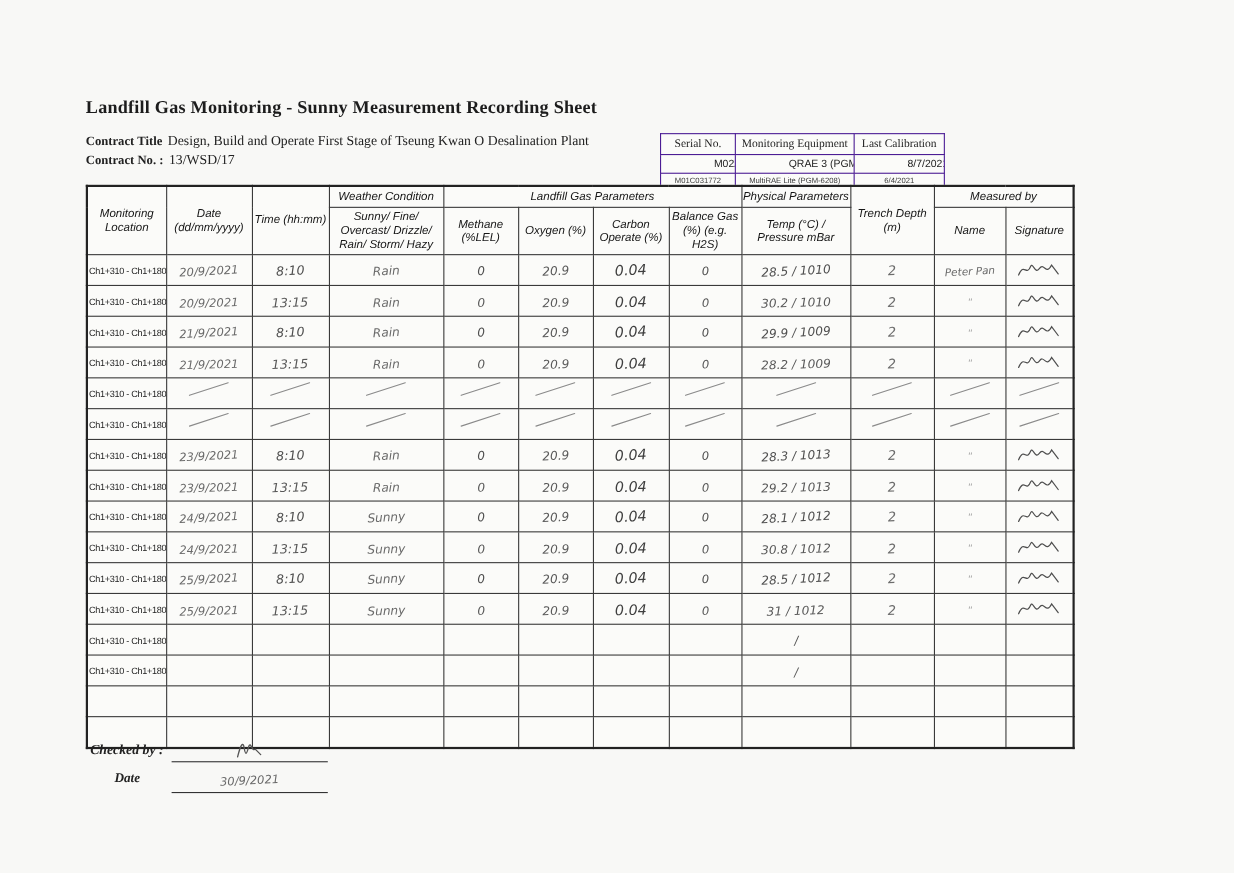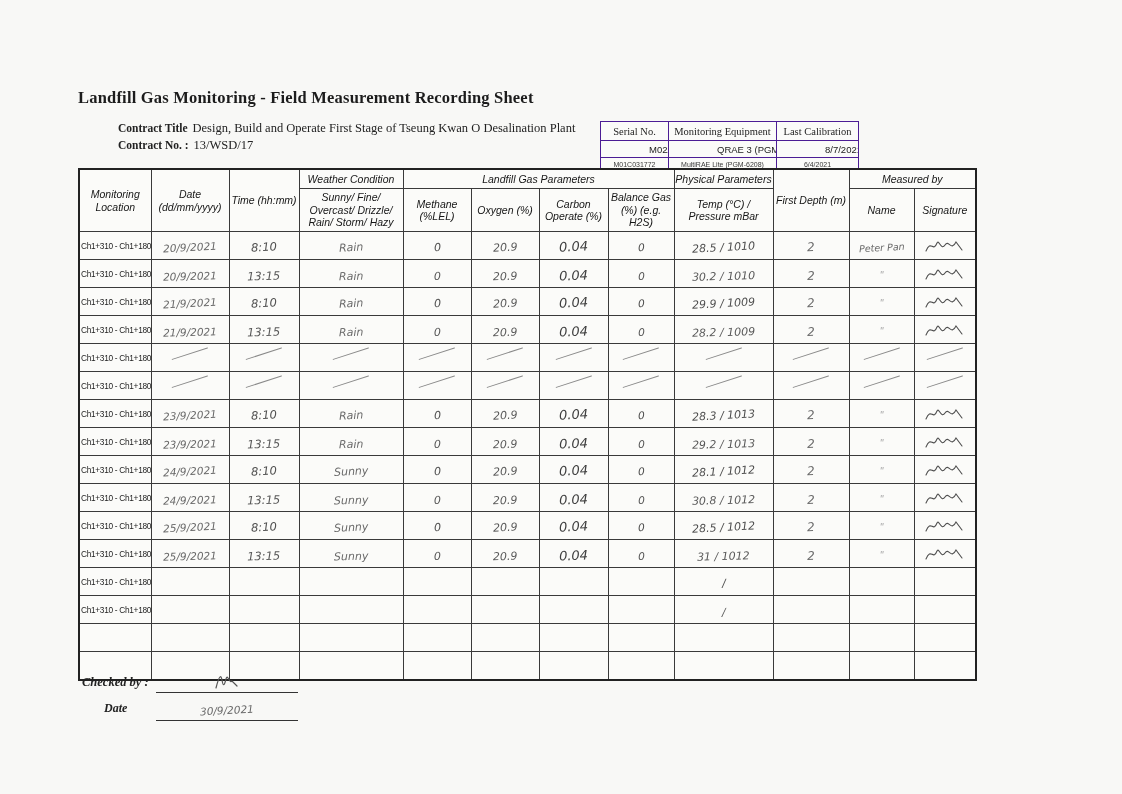--- a/index.html
+++ b/index.html
@@ -1,21 +1,21 @@
 <!DOCTYPE html>
 <html><head>
 <meta charset="utf-8">
 <style>
   html,body{margin:0;padding:0;background:#e9e9e7;}
   .page{position:relative;width:1122px;height:794px;background:#f8f8f6;font-family:"Liberation Sans",sans-serif;overflow:hidden;}
 
   
   .title{position:absolute;left:78px;top:88px;margin:0;font-family:"Liberation Serif",serif;font-weight:bold;font-size:16.5px;color:#1c1c1c;letter-spacing:.2px;}
   .contract-line{position:absolute;left:78px;font-family:"Liberation Serif",serif;font-size:12.5px;color:#222;white-space:nowrap;}
-  .contract-line .lbl{font-weight:bold;font-size:11.5px;margin-right:5px;margin-left:40px;}
+  .contract-line .lbl{font-weight:bold;font-size:11.5px;margin-right:5px;}
   .ct{top:121px;}
   .cn{top:138px;}
 
   
   .equip{position:absolute;left:600px;top:121px;width:258px;border-collapse:collapse;table-layout:fixed;text-align:center;background:#fbfbf9;}
   .equip th,.equip td{border:1px solid #4c1d95;padding:0;font-weight:normal;overflow:hidden;white-space:nowrap;}
   .equip th{font-family:"Liberation Serif",serif;font-size:10.5px;height:18px;color:#1e1e1e;}
   .equip .r1 td{font-size:9.5px;height:16px;color:#222;padding-left:48px;}
   .equip .r2 td{font-size:7px;height:13px;color:#3a3a3a;}
 
@@ -57,21 +57,21 @@
   .chk-row.d .chk-lbl{margin-left:22px;font-size:12px;}
   .chk-row.d .chk-line{top:2px;}
   .chk-row.d .hw{font-size:10.5px;color:#6a6a6a;}
   .sig-svg{display:inline-block;vertical-align:middle;}
 </style>
 </head>
 <body>
 
 <div class="page">
 
-  <h1 class="title">Landfill Gas Monitoring - Field Measurement Recording Sheet</h1>
+  <h1 class="title">Landfill Gas Monitoring - Sunny Measurement Recording Sheet</h1>
 
   <div class="contract-line ct">
     <span class="lbl">Contract Title</span><span>Design, Build and Operate First Stage of Tseung Kwan O Desalination Plant</span>
   </div>
   <div class="contract-line cn">
     <span class="lbl">Contract No. :</span><span>13/WSD/17</span>
   </div>
 
   <table class="equip">
     <colgroup>
@@ -114,21 +114,21 @@
         <col style="width:62px">
     </colgroup>
     <thead>
       <tr class="group-row">
         <th rowspan="2">Monitoring Location</th>
         <th rowspan="2">Date (dd/mm/yyyy)</th>
         <th rowspan="2">Time (hh:mm)</th>
         <th>Weather Condition</th>
         <th colspan="4">Landfill Gas Parameters</th>
         <th>Physical Parameters</th>
-        <th rowspan="2">First Depth (m)</th>
+        <th rowspan="2">Trench Depth (m)</th>
         <th colspan="2">Measured by</th>
       </tr>
       <tr class="sub-row">
         <th class="sm">Sunny/ Fine/ Overcast/ Drizzle/ Rain/ Storm/ Hazy</th>
         <th class="md">Methane (%LEL)</th>
         <th class="md">Oxygen (%)</th>
         <th class="md">Carbon Operate (%)</th>
         <th class="sm">Balance Gas (%) (e.g. H2S)</th>
         <th class="sm">Temp (°C) / Pressure mBar</th>
         <th>Name</th>

